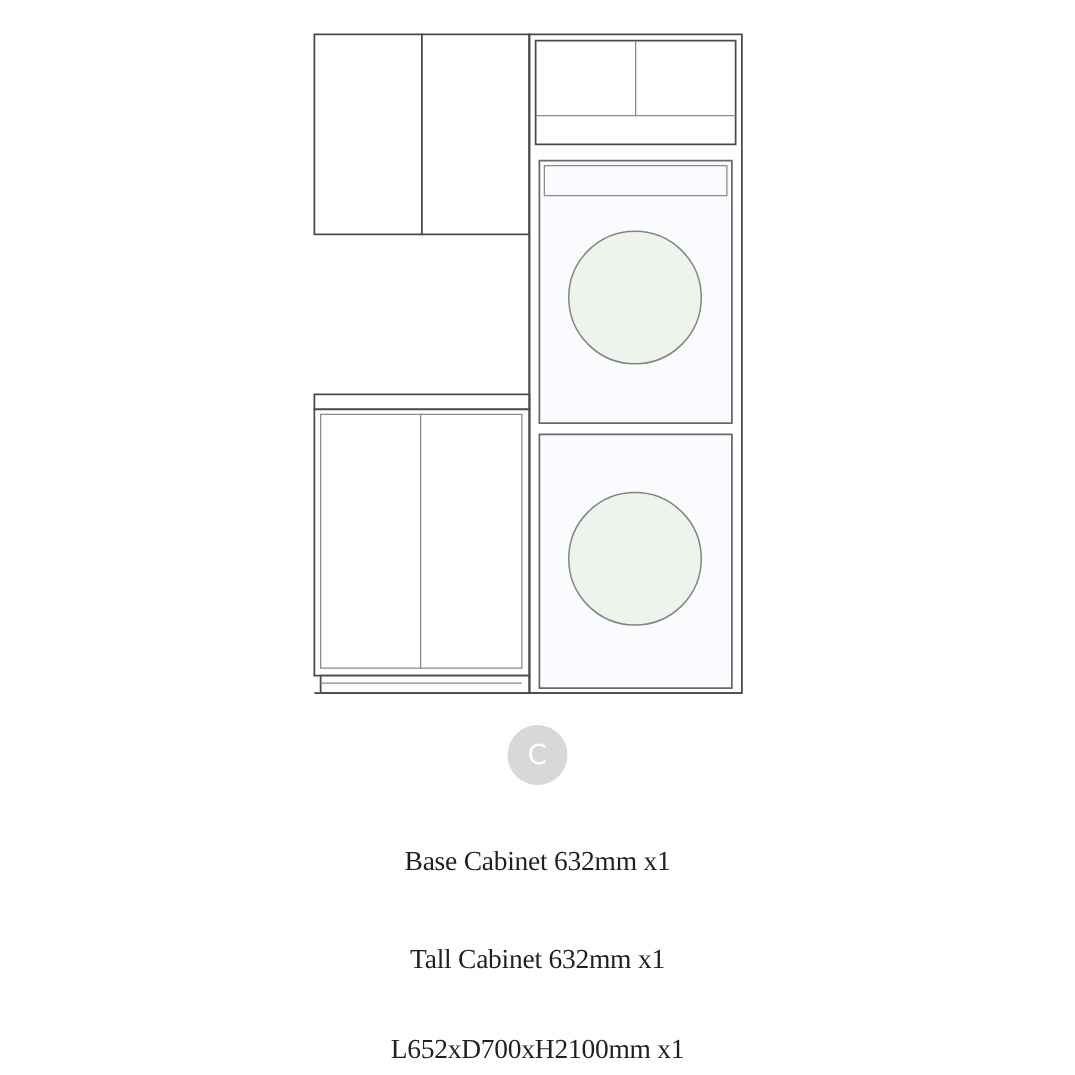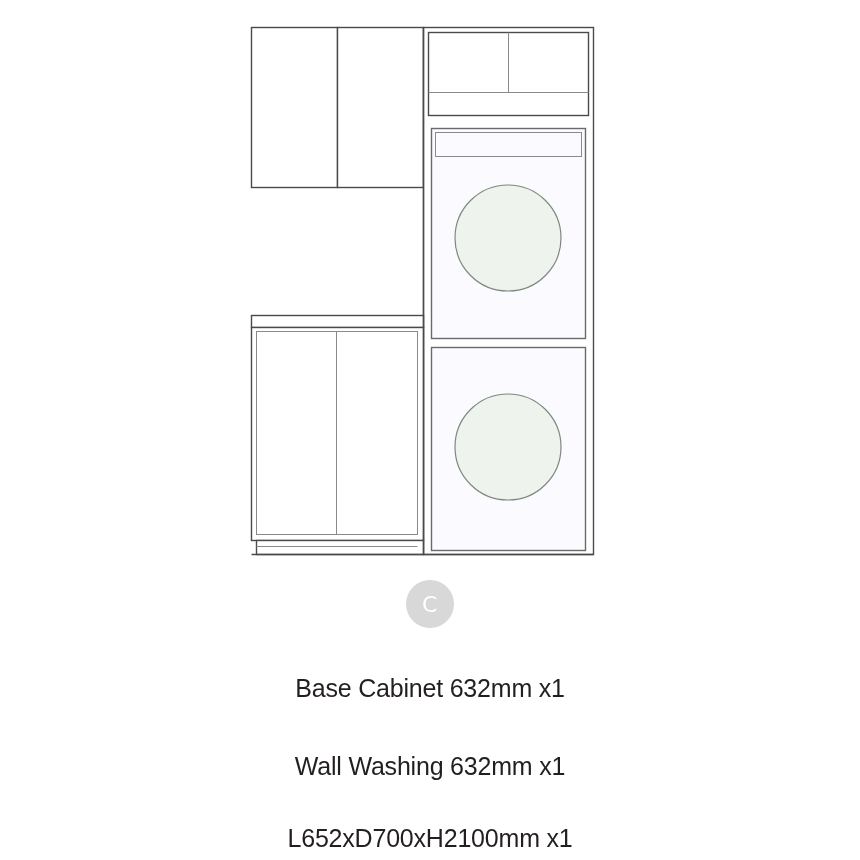--- a/index.html
+++ b/index.html
@@ -65,24 +65,24 @@
     position: absolute;
     left: 0;
     top: 630px;
     width: 860px;
     padding: 0;
     margin: 0;
     list-style: none;
     text-align: center;
   }
   #captions li {
-    font-size: 25px;
+    font-size: 22px;
     line-height: 39px;
     color: #231f20;
-    font-family: Liberation Sans, sans-serif;
+    font-family: Liberation Serif, serif;
     letter-spacing: -0.2px;
     white-space: pre-line;
   }
   #captions li .sub {
     display: block;
     margin-top: -6px;
   }
 </style>
 </head>
 <body>
@@ -139,21 +139,21 @@
 
   <div id="badge-wrap">
     <div class="badge-circle">C</div>
   </div>
 
   <ul id="captions">
     <li>
       <span>Base Cabinet 632mm x1</span>
     </li>
     <li>
-      <span>Wall Washing 632mm x1</span>
+      <span>Tall Cabinet 632mm x1</span>
     </li>
     <li>
       <span class="sub">L652xD700xH2100mm x1</span>
     </li>
 
   </ul>
 
 </div>
 
 </body></html>

